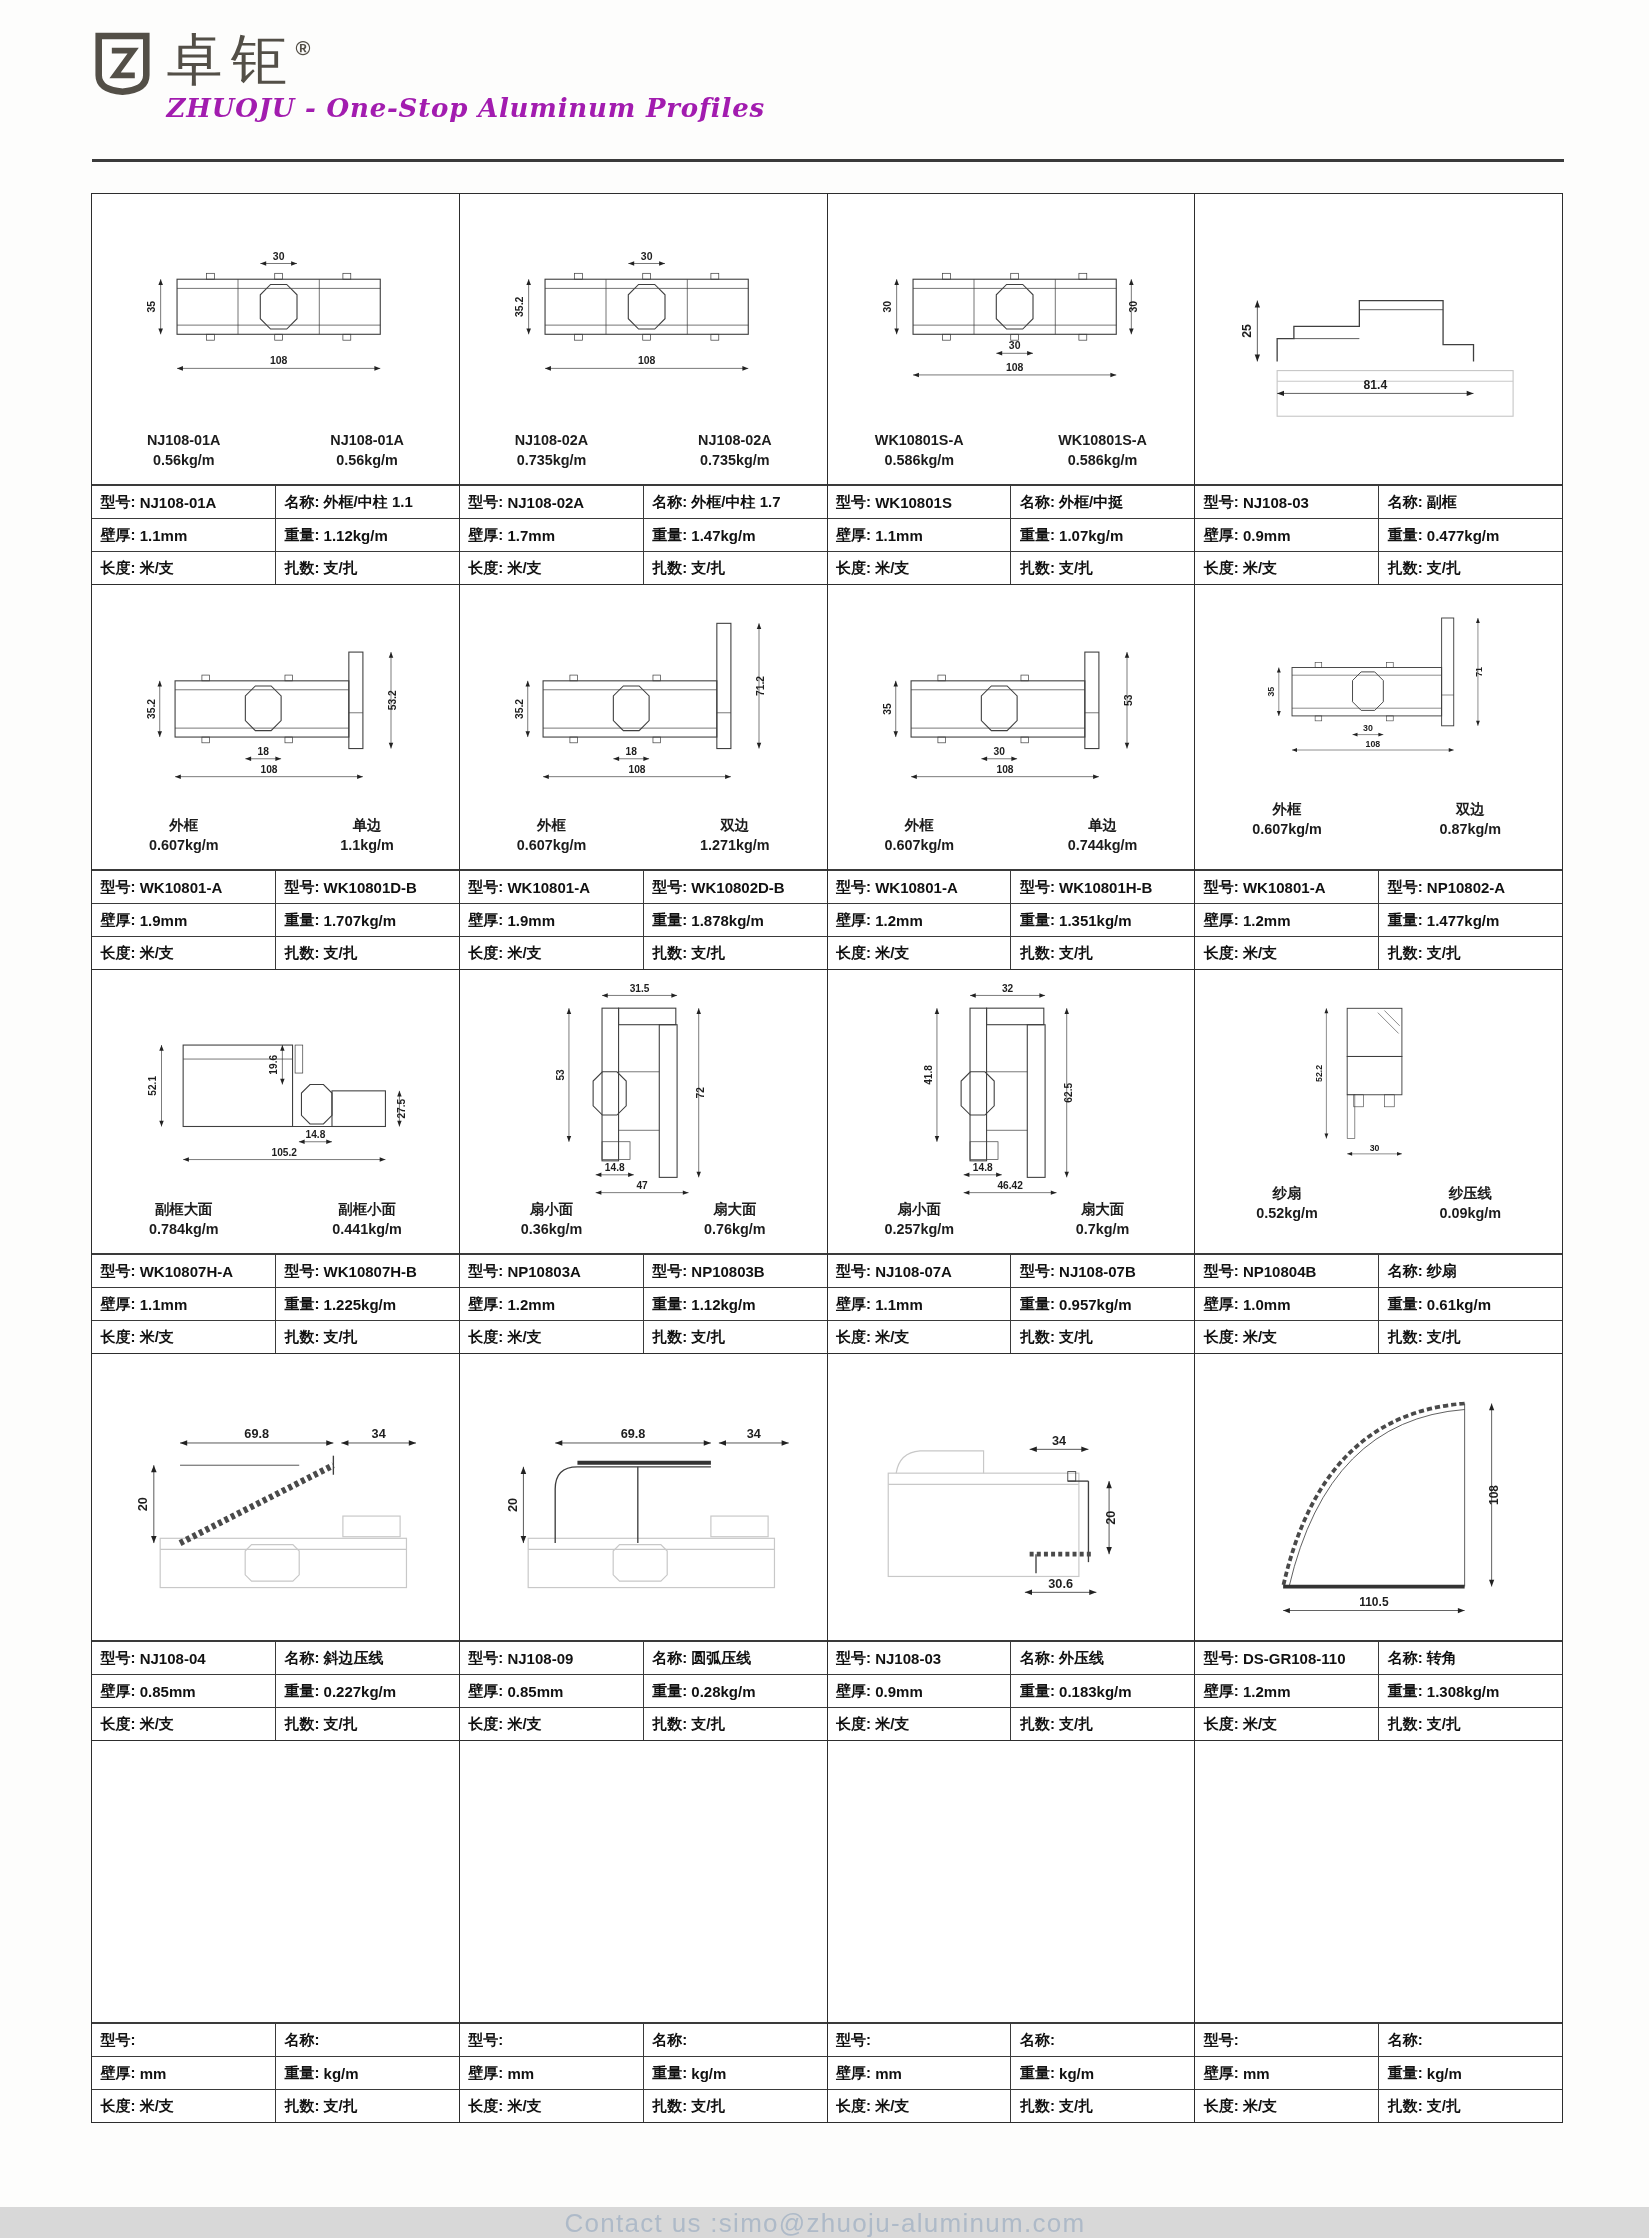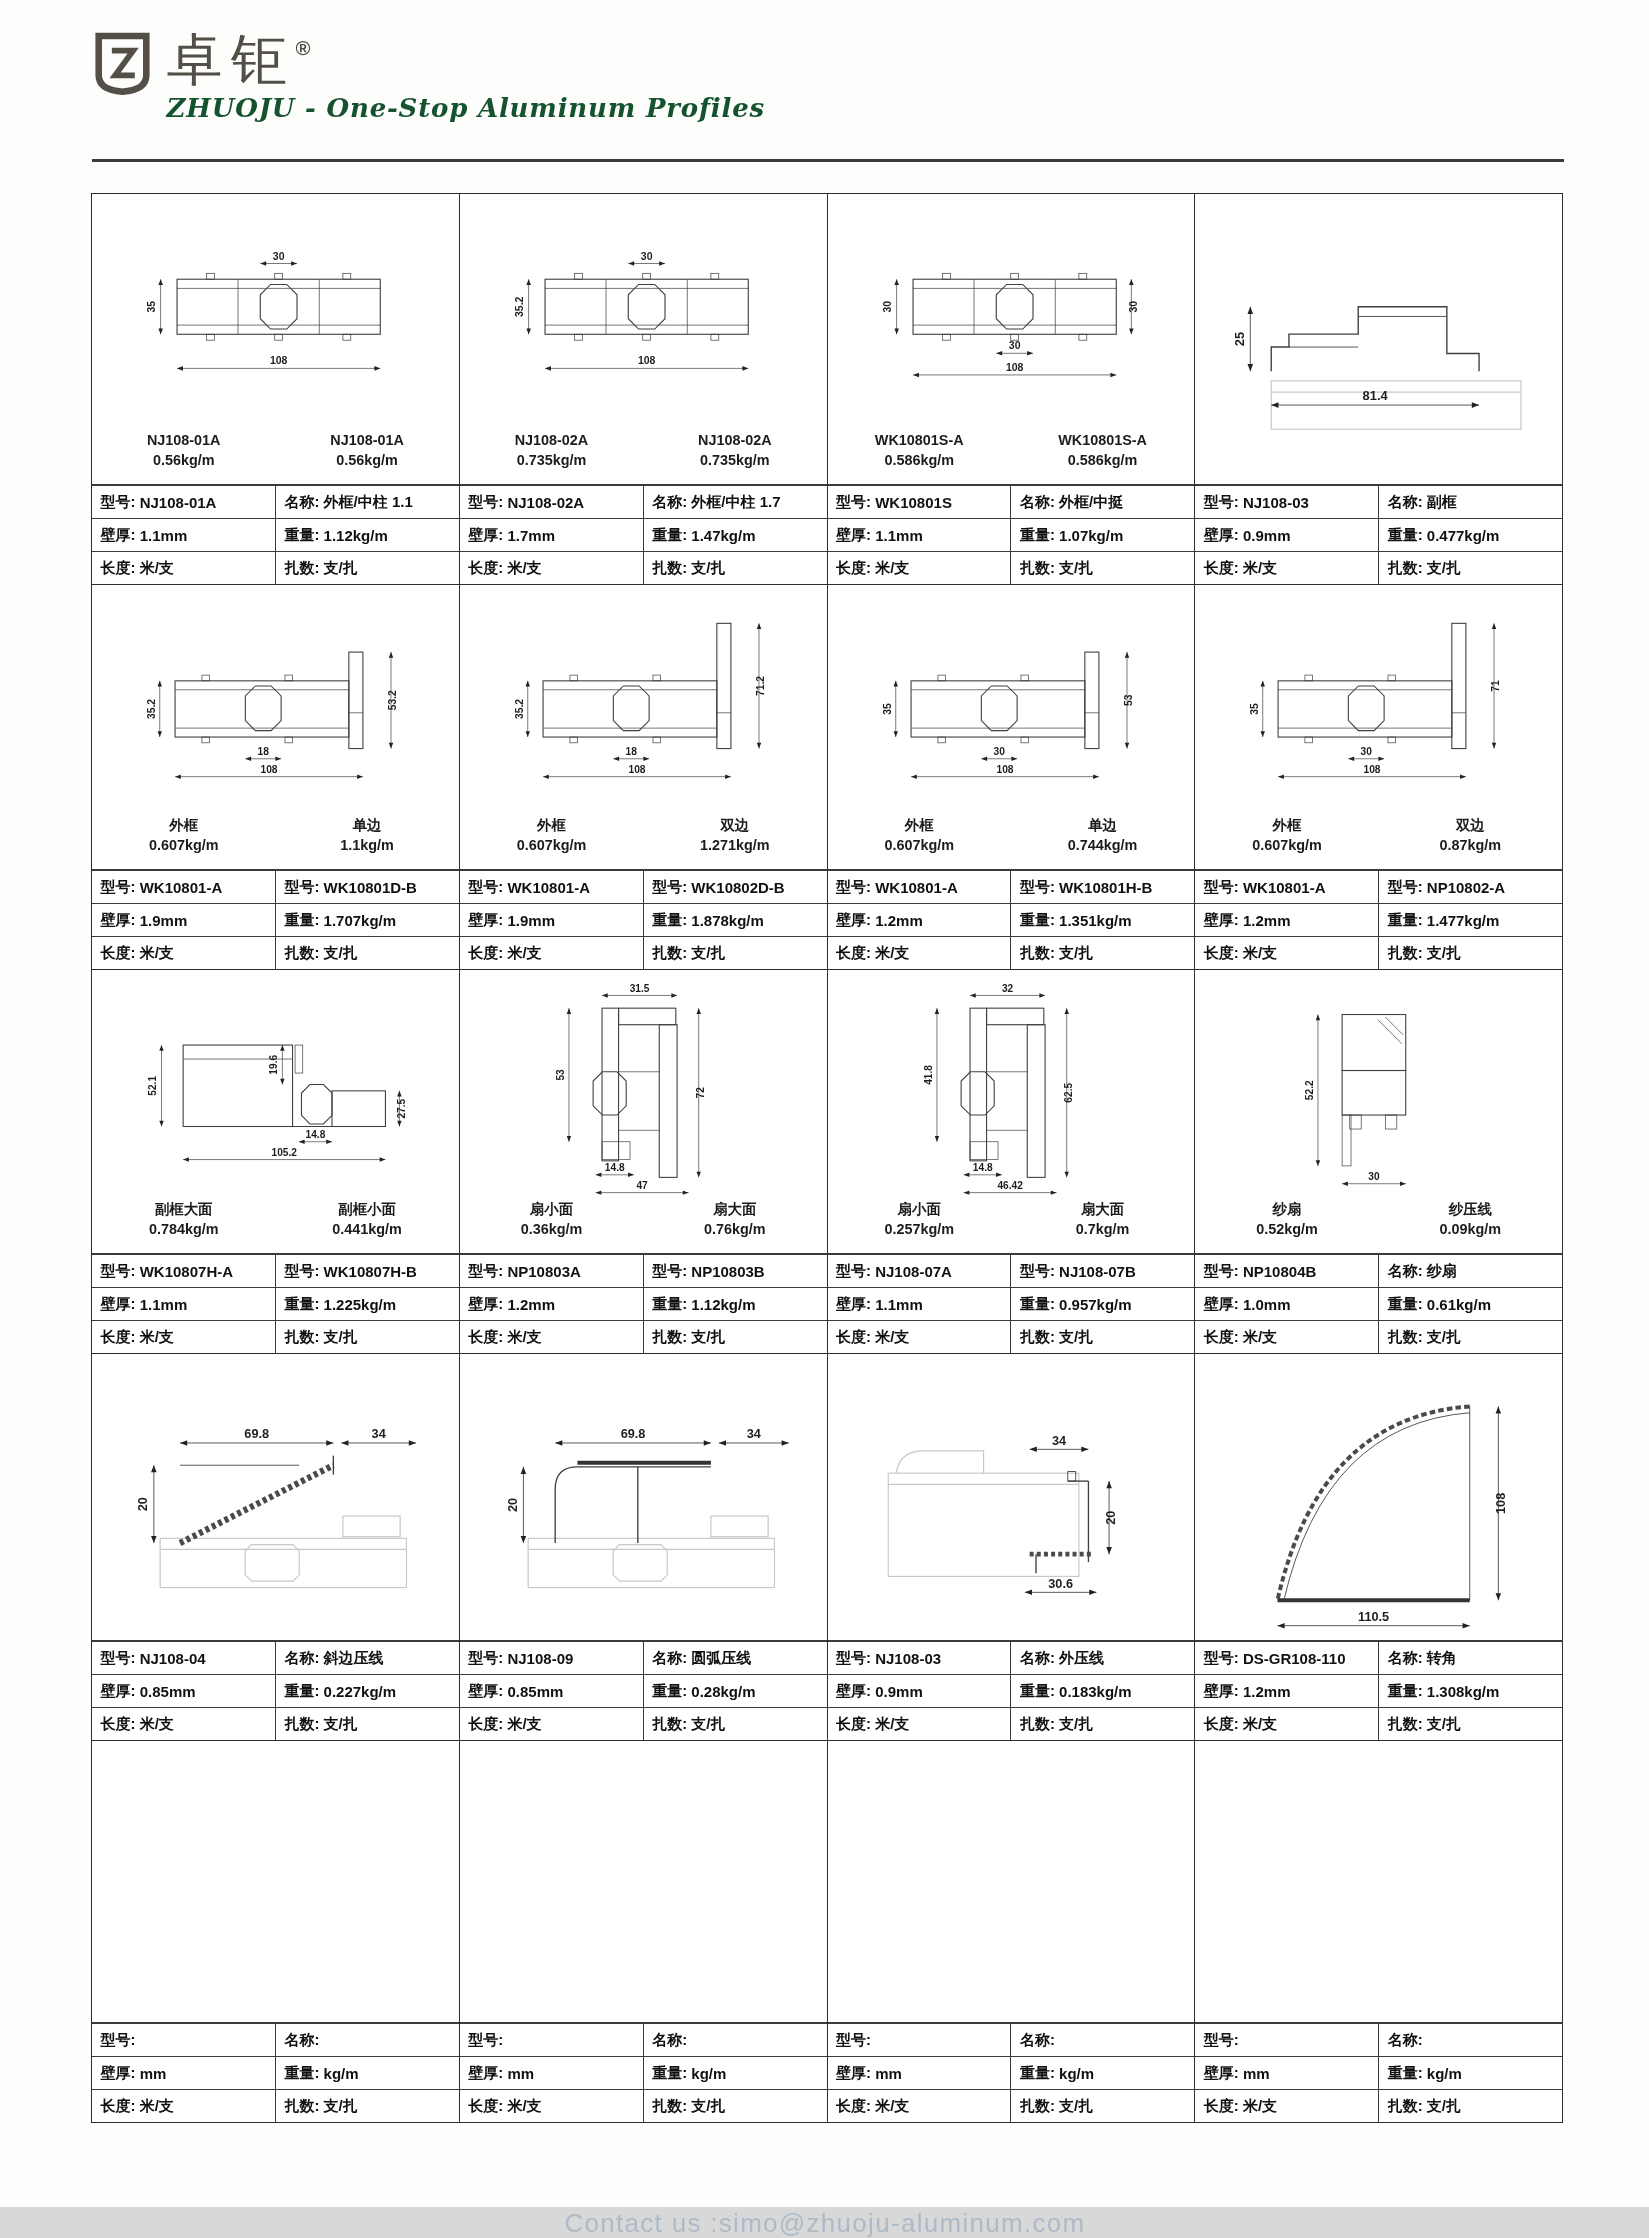--- a/index.html
+++ b/index.html
@@ -5,29 +5,29 @@
   html,body{margin:0;padding:0;background:#ffffff;}
   body{width:1650px;height:2239px;position:relative;font-family:"Liberation Sans","DejaVu Sans",sans-serif;}
   .page{position:absolute;inset:0;background:#fdfdfc;overflow:hidden;}
 
   
   .header{position:absolute;left:92px;top:30.5px;width:1472px;}
   .brand-row{display:flex;align-items:flex-start;gap:13.6px;}
   .logo-mark{width:61px;height:64px;flex:0 0 auto;}
   .logo-text{font-size:56px;font-weight:normal;color:#534f47;letter-spacing:8.5px;line-height:1.05;}
   .reg{font-size:20.3px;color:#534f47;vertical-align:24px;font-weight:bold;letter-spacing:0;}
-  .tagline{font-family:"DejaVu Serif",serif;font-style:italic;font-weight:bold;font-size:26px;color:#14532d;margin-top:3.4px;letter-spacing:0.8px;}
+  .tagline{font-family:"DejaVu Serif",serif;font-style:italic;font-weight:bold;font-size:26px;color:#a21caf;margin-top:3.4px;letter-spacing:0.8px;}
   .header-rule{position:absolute;left:92px;top:159px;width:1472px;height:2.5px;background:#3b3b3b;}
 
   
   .grid{position:absolute;left:91px;top:193px;width:1472px;border:1.7px solid #2d2d2d;box-sizing:border-box;background:#fff;}
   .grow{display:flex;border-bottom:1.7px solid #2d2d2d;}
   .grow:last-child{border-bottom:none;}
   .gcell{flex:1;min-width:0;display:flex;flex-direction:column;border-right:1.7px solid #2d2d2d;box-sizing:border-box;}
-  .gcell:last-child{border-right:none;}
+  .gcell:last-child{border-right:none;gap:16px;}
   .drawing{flex:1;min-height:0;display:flex;align-items:center;justify-content:center;overflow:hidden;}
   .drawing svg{width:100%;height:100%;}
 
   .captions{height:54px;flex:0 0 54px;display:flex;}
   .cap{flex:1;display:flex;flex-direction:column;align-items:center;}
   .cap-t,.cap-w{font-size:14.4px;font-weight:600;color:#1c1c1c;line-height:1.4;white-space:nowrap;}
 
   .ptable{flex:0 0 98px;border-top:2.5px double #3a3a3a;display:flex;flex-direction:column;}
   .trow{flex:1;display:flex;border-bottom:1.4px solid #3a3a3a;box-sizing:border-box;}
   .trow:last-child{border-bottom:none;}

